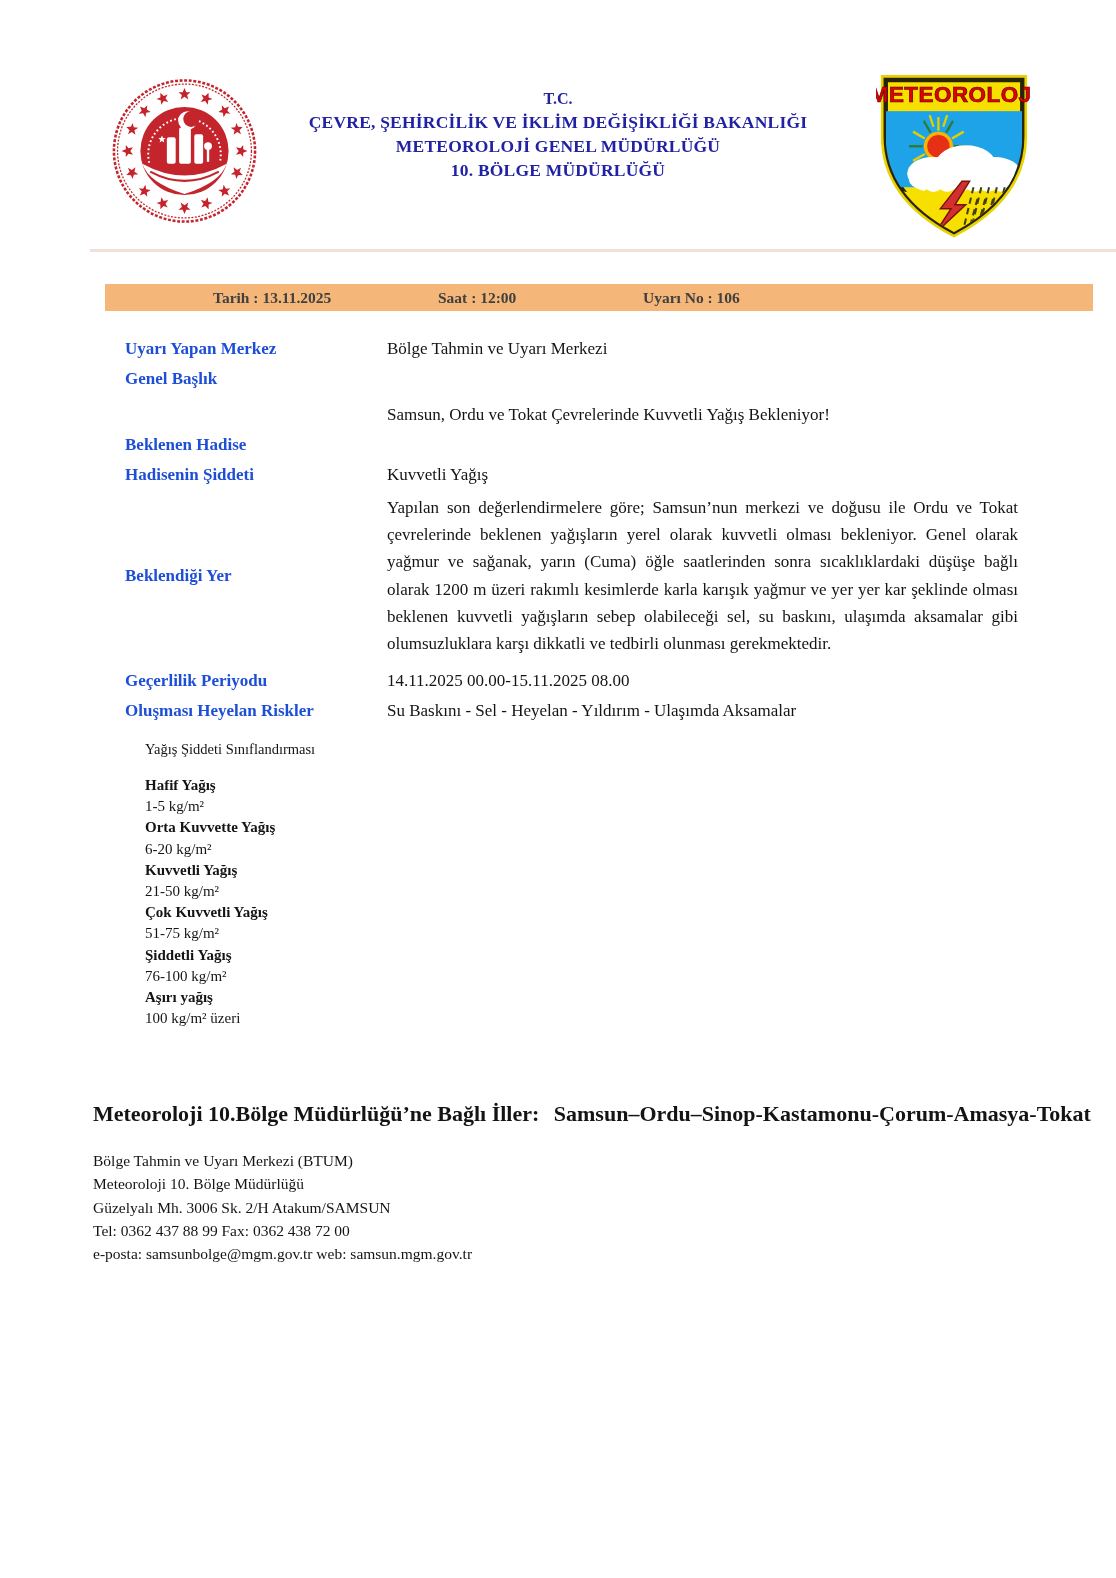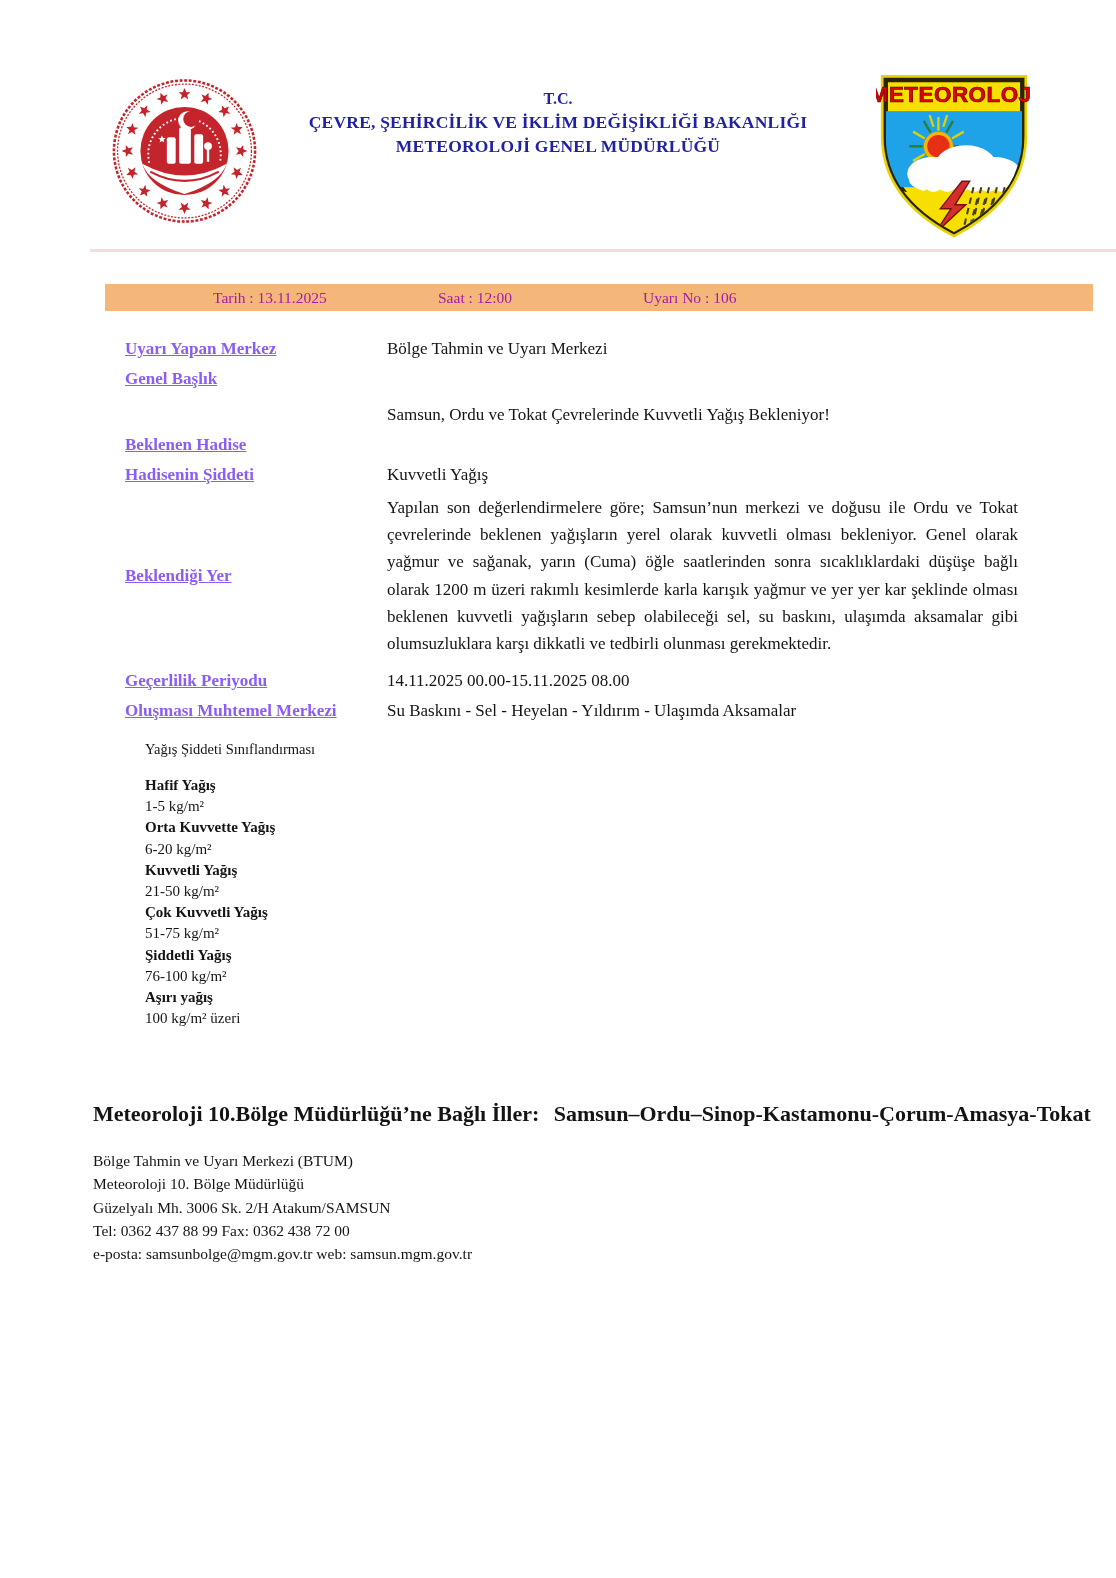--- a/index.html
+++ b/index.html
@@ -18,31 +18,31 @@
   .ht-tc   { font-size:16px; line-height:22px; }
   .ht-line { font-size:17.5px; line-height:24px; letter-spacing:0.2px; }
 
   
   .faint-strip { position:absolute; left:90px; top:249px; width:1026px; height:3px;
     background:rgba(231,196,186,0.55); }
 
   
   .info-bar { position:absolute; left:105px; top:284px; width:988px; height:27px;
     background:#F5B679; }
-  .info-item { position:absolute; top:0; line-height:27px; font-weight:normal;
-    font-size:15.5px; color:#a21caf; white-space:nowrap; }
+  .info-item { position:absolute; top:0; line-height:27px; font-weight:bold;
+    font-size:15.5px; color:#404040; white-space:nowrap; }
   .info-date { left:108px; }
   .info-time { left:333px; }
   .info-no   { left:538px; }
 
   
   .fields { position:absolute; left:125px; top:338px; width:893px; font-size:17px; }
   .frow { display:flex; margin-bottom:8.5px; }
-  .frow .flabel { flex:0 0 262px; width:262px; color:#8b5cf6; font-weight:bold;
-    line-height:21.5px; white-space:nowrap;text-decoration:underline; }
+  .frow .flabel { flex:0 0 262px; width:262px; color:#1d4ed8; font-weight:bold;
+    line-height:21.5px; white-space:nowrap; }
   .frow .fvalue { flex:1; line-height:21.5px; }
   .frow.para { margin-bottom:13px;align-items:center; }
   .frow.para .fvalue { text-align:justify; line-height:27.2px; }
   .fvalue.value-bold { font-weight:normal;margin-top:36px; }
 
   
   .classification { position:absolute; left:145px; top:741px; font-size:15px; }
   .class-title { font-size:14.5px; line-height:16px; margin-bottom:18px; }
   .class-item div { line-height:21.2px; }
   .class-name { font-weight:bold; }
@@ -102,20 +102,21 @@
     <g>
       <path d="M32,91 Q75,115 118,91 Q112,110 75,122 Q38,110 32,91 Z" fill="#ffffff"></path>
       <path d="M40,99 Q75,118 110,99" stroke="#C4242B" stroke-width="2.2" fill="none"></path>
     </g>
   </svg>
 
   <div class="header-text">
     <div class="ht-tc">T.C.</div>
     <div class="ht-line">ÇEVRE, ŞEHİRCİLİK VE İKLİM DEĞİŞİKLİĞİ BAKANLIĞI</div>
     <div class="ht-line">METEOROLOJİ GENEL MÜDÜRLÜĞÜ</div>
+    <div class="ht-line">10. BÖLGE MÜDÜRLÜĞÜ</div>
   </div>
 
   <svg class="shield" viewBox="0 0 160 172" aria-hidden="true">
     <defs>
       <path id="shieldPath" d="M10,8 H150 V66 Q150,127 80,164 Q10,127 10,66 Z"></path>
       <clipPath id="shieldClip">
           <use href="#shieldPath"></use>
         </clipPath>
     </defs>
     <use href="#shieldPath" fill="none" stroke="#E8D200" stroke-width="10"></use>
@@ -190,21 +191,21 @@
     </div>
     <div class="frow para">
       <div class="flabel">Beklendiği Yer</div>
       <div class="fvalue">Yapılan son değerlendirmelere göre; Samsun’nun merkezi ve doğusu ile Ordu ve Tokat çevrelerinde beklenen yağışların yerel olarak kuvvetli olması bekleniyor. Genel olarak yağmur ve sağanak, yarın (Cuma) öğle saatlerinden sonra sıcaklıklardaki düşüşe bağlı olarak 1200 m üzeri rakımlı kesimlerde karla karışık yağmur ve yer yer kar şeklinde olması beklenen kuvvetli yağışların sebep olabileceği sel, su baskını, ulaşımda aksamalar gibi olumsuzluklara karşı dikkatli ve tedbirli olunması gerekmektedir.</div>
     </div>
     <div class="frow">
       <div class="flabel">Geçerlilik Periyodu</div>
       <div class="fvalue">14.11.2025 00.00-15.11.2025 08.00</div>
     </div>
     <div class="frow">
-      <div class="flabel">Oluşması Muhtemel Merkezi</div>
+      <div class="flabel">Oluşması Heyelan Riskler</div>
       <div class="fvalue">Su Baskını - Sel - Heyelan - Yıldırım - Ulaşımda Aksamalar</div>
     </div>
   </div>
 
   <div class="classification">
     <div class="class-title">Yağış Şiddeti Sınıflandırması</div>
     <div class="class-item">
       <div class="class-name">Hafif Yağış</div>
       <div class="class-range">1-5 kg/m²</div>
     </div>

